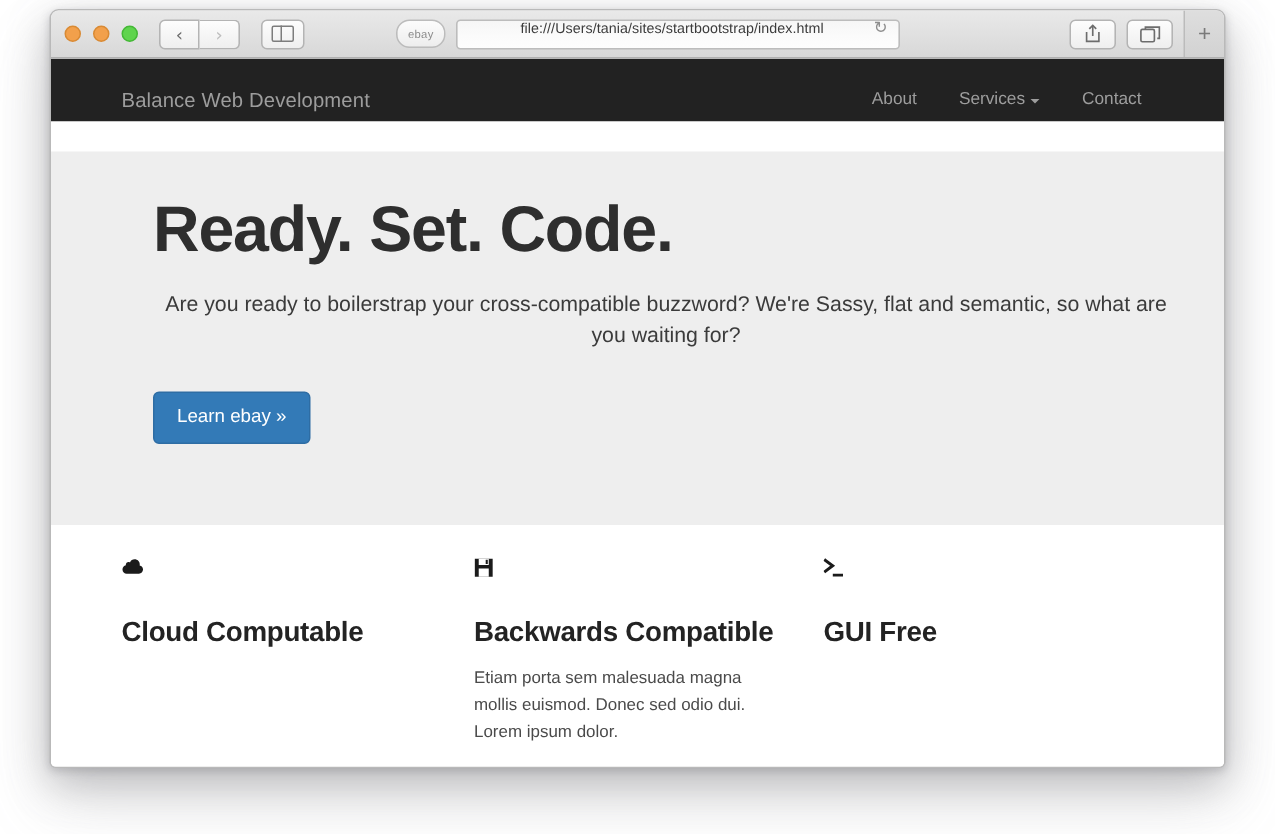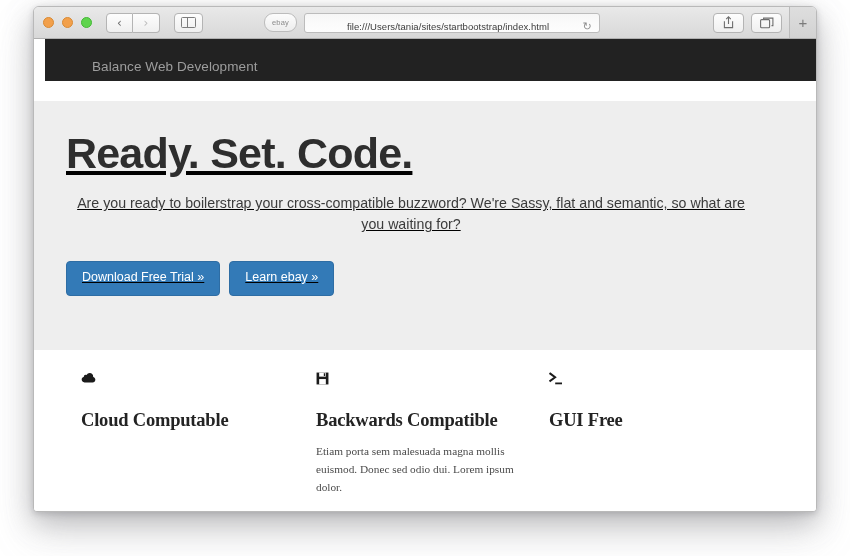--- a/index.html
+++ b/index.html
@@ -108,21 +108,21 @@
   }
 
   #url-field {
     margin-left: 7px;
     height: 20px;
     width: 296px;
     border: 1px solid #bcbcbc;
     border-radius: 3px;
     background: linear-gradient(to bottom, #f6f6f6 0%, #fbfbfb 55%, #fdfdfd 100%);
     display: flex;
-    align-items: flex-end;
+    align-items: flex-start;
     position: relative;
   }
   #url-text {
     flex: 1;
     text-align: center;
     font-size: 9.5px;
     color: #3b3b3b;
     letter-spacing: 0.05px;
     padding-left: 12px;
   }
@@ -166,21 +166,20 @@
     position: relative;
   }
 
   
   #navbar {
     height: 42px;
     background: #222222;
     display: flex;
     align-items: center;
     padding: 12px 12px 0 0;
-    margin-left: 11px;
   }
   #navbar-brand {
     margin-left: 47px;
     color: #9d9d9d;
     font-size: 13.5px;
     letter-spacing: 0.1px;
   }
   #navbar-links {
     margin-left: auto;
     display: flex;
@@ -207,21 +206,21 @@
   }
 
   
   #nav-gap { height: 20px; background: #ffffff; }
 
   #jumbotron {
     background: #eeeeee;
     padding: 30px 0 34px 0;
     height: 249px;
   }
-  .container { padding-left: 32px; padding-right: 30px; text-decoration: underline; }
+  .container { padding-left: 68px; padding-right: 30px; }
 
   #hero-title {
     font-size: 43px;
     font-weight: bold;
     color: #2e2e2e;
     letter-spacing: -0.8px;
     line-height: 1.05;
     margin-bottom: 17px;
   }
   #hero-lead {
@@ -247,21 +246,21 @@
     white-space: nowrap;
   }
 
   
   #features {
     background: #ffffff;
     display: flex;
     padding: 22px 30px 0 47px;
     gap: 0;
   }
-  .feature-col { width: 235px; padding-right: 32px; font-family: Liberation Serif, serif; }
+  .feature-col { width: 235px; padding-right: 32px; }
   .feature-col:nth-child(2) { width: 233px; }
   .feature-icon {
     height: 22px;
     display: flex;
     align-items: flex-start;
     margin-bottom: 16px;
     color: #1b1b1b;
   }
   .feature-title {
     font-size: 18.5px;
@@ -338,32 +337,41 @@
           <span>+</span>
         </div>
       </div>
 
     </div>
 
     <div id="page">
 
       <div id="navbar">
         <div id="navbar-brand">Balance Web Development</div>
+        <div id="navbar-links">
+          <a class="nav-link">
+            <span>About</span>
+          </a>
+          <a class="nav-link">
+            <span>Services</span>
+            <span class="caret"></span>
+          </a>
+          <a class="nav-link">
+            <span>Contact</span>
+          </a>
+        </div>
       </div>
 
       <div id="nav-gap"></div>
 
       <div id="jumbotron">
         <div class="container">
           <h1 id="hero-title">Ready. Set. Code.</h1>
           <p id="hero-lead">Are you ready to boilerstrap your cross-compatible buzzword? We're Sassy, flat and semantic, so what are you waiting for?</p>
           <div class="btn-row">
-            <a class="btn">
-              <span>Download Free Trial »</span>
-            </a>
             <a class="btn">
               <span>Learn ebay »</span>
             </a>
           </div>
         </div>
       </div>
 
       <div id="features">
 
         <div class="feature-col">

